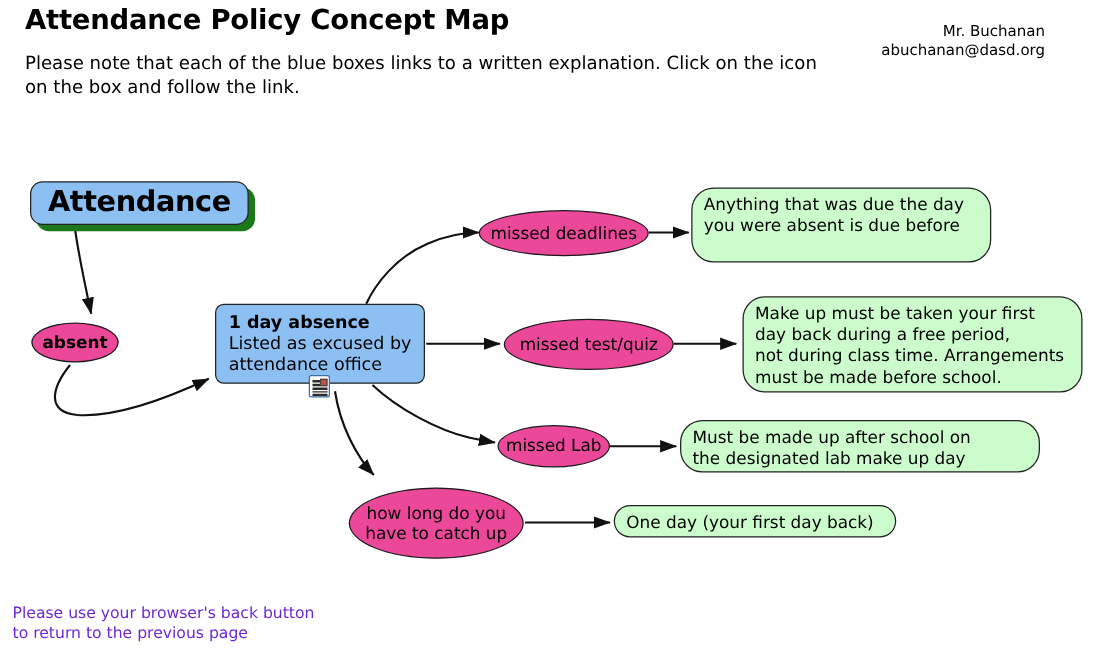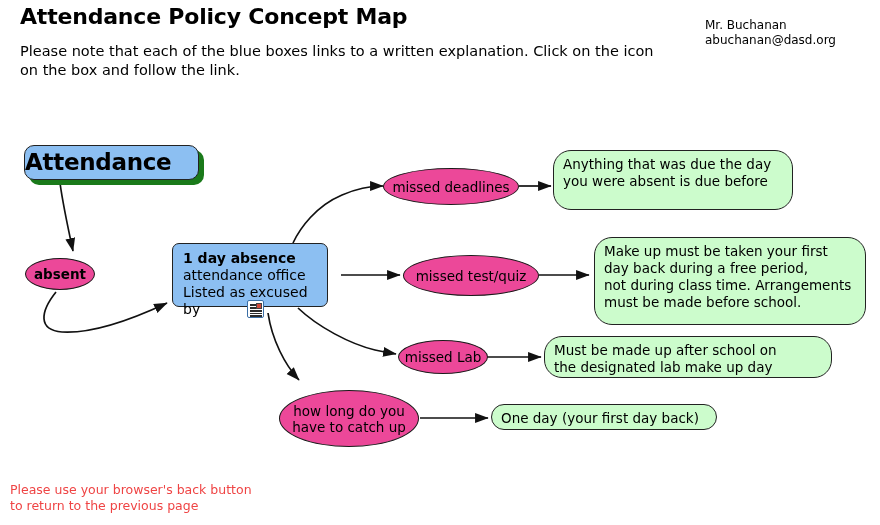--- a/index.html
+++ b/index.html
@@ -31,29 +31,29 @@
     width: 640px;
     font-size: 14.5px;
     line-height: 19px;
   }
   #contact-block {
     position: absolute;
     right: 44px;
     top: 18px;
     font-size: 12px;
     line-height: 15px;
-    text-align: left;
+    text-align: right;
   }
   #footer-note {
     position: absolute;
     left: 10px;
     top: 482px;
     font-size: 12.5px;
     line-height: 16px;
-    color: #ef4444;
+    color: #6d28d9;
   }
 
   
   #edges {
     position: absolute;
     left: 0;
     top: 0;
     width: 880px;
     height: 525px;
     pointer-events: none;
@@ -74,33 +74,33 @@
   .root-box {
     left: 24px;
     top: 145px;
     width: 175px;
     height: 35px;
     background: #8cbff2;
     border: 1.5px solid #222;
     border-radius: 10px;
     display: flex;
     align-items: center;
-    justify-content: flex-start;
+    justify-content: center;
   }
   .root-box .label {
     font-size: 23px;
     font-weight: bold;
     letter-spacing: -0.3px;
     line-height: 1;
   }
 
   .blue-box {
     left: 172px;
     top: 243px;
-    width: 156px;
+    width: 168px;
     height: 64px;
     background: #8cbff2;
     border: 1.5px solid #222;
     border-radius: 7px;
     padding: 6px 8px 4px 10px;
   }
   .blue-box .bb-title {
     font-size: 14px;
     font-weight: bold;
     line-height: 17px;
@@ -194,22 +194,22 @@
 <div class="node root-box">
   <span class="label">Attendance</span>
 </div>
 
 <div class="node ellipse" style="left:25px; top:258px; width:70px; height:32px; font-weight:bold; font-size:13.5px;">
   <span>absent</span>
 </div>
 
 <div class="node blue-box">
   <div class="bb-title">1 day absence</div>
+  <div class="bb-sub">Listed as excused by</div>
   <div class="bb-sub">attendance office</div>
-  <div class="bb-sub">Listed as excused by</div>
 </div>
 
 <div class="doc-icon">
   <span class="ln" style="top:3px; width:6px;"></span>
   <span class="ln" style="top:6px; width:6px;"></span>
   <span class="ln" style="top:9px; width:12px;"></span>
   <span class="ln" style="top:11.5px; width:12px;"></span>
   <span class="ln" style="top:14px; width:12px;"></span>
   <span class="sq"></span>
 </div>
@@ -218,21 +218,21 @@
   <span>missed deadlines</span>
 </div>
 <div class="node green-box" style="left:553px; top:150px; width:240px; height:60px;">
   <div>Anything that was due the day</div>
   <div>you were absent is due before</div>
 </div>
 
 <div class="node ellipse" style="left:403px; top:255px; width:136px; height:41px;">
   <span>missed test/quiz</span>
 </div>
-<div class="node green-box" style="left:594px; top:237px; width:272px; height:88px;">
+<div class="node green-box" style="left:594px; top:237px; width:272px; height:77px;">
   <div>Make up must be taken your first</div>
   <div>day back during a free period,</div>
   <div>not during class time. Arrangements</div>
   <div>must be made before school.</div>
 </div>
 
 <div class="node ellipse" style="left:398px; top:340px; width:90px; height:34px;text-align:right;">
   <span>missed Lab</span>
 </div>
 <div class="node green-box" style="left:544px; top:336px; width:288px; height:42px;">

